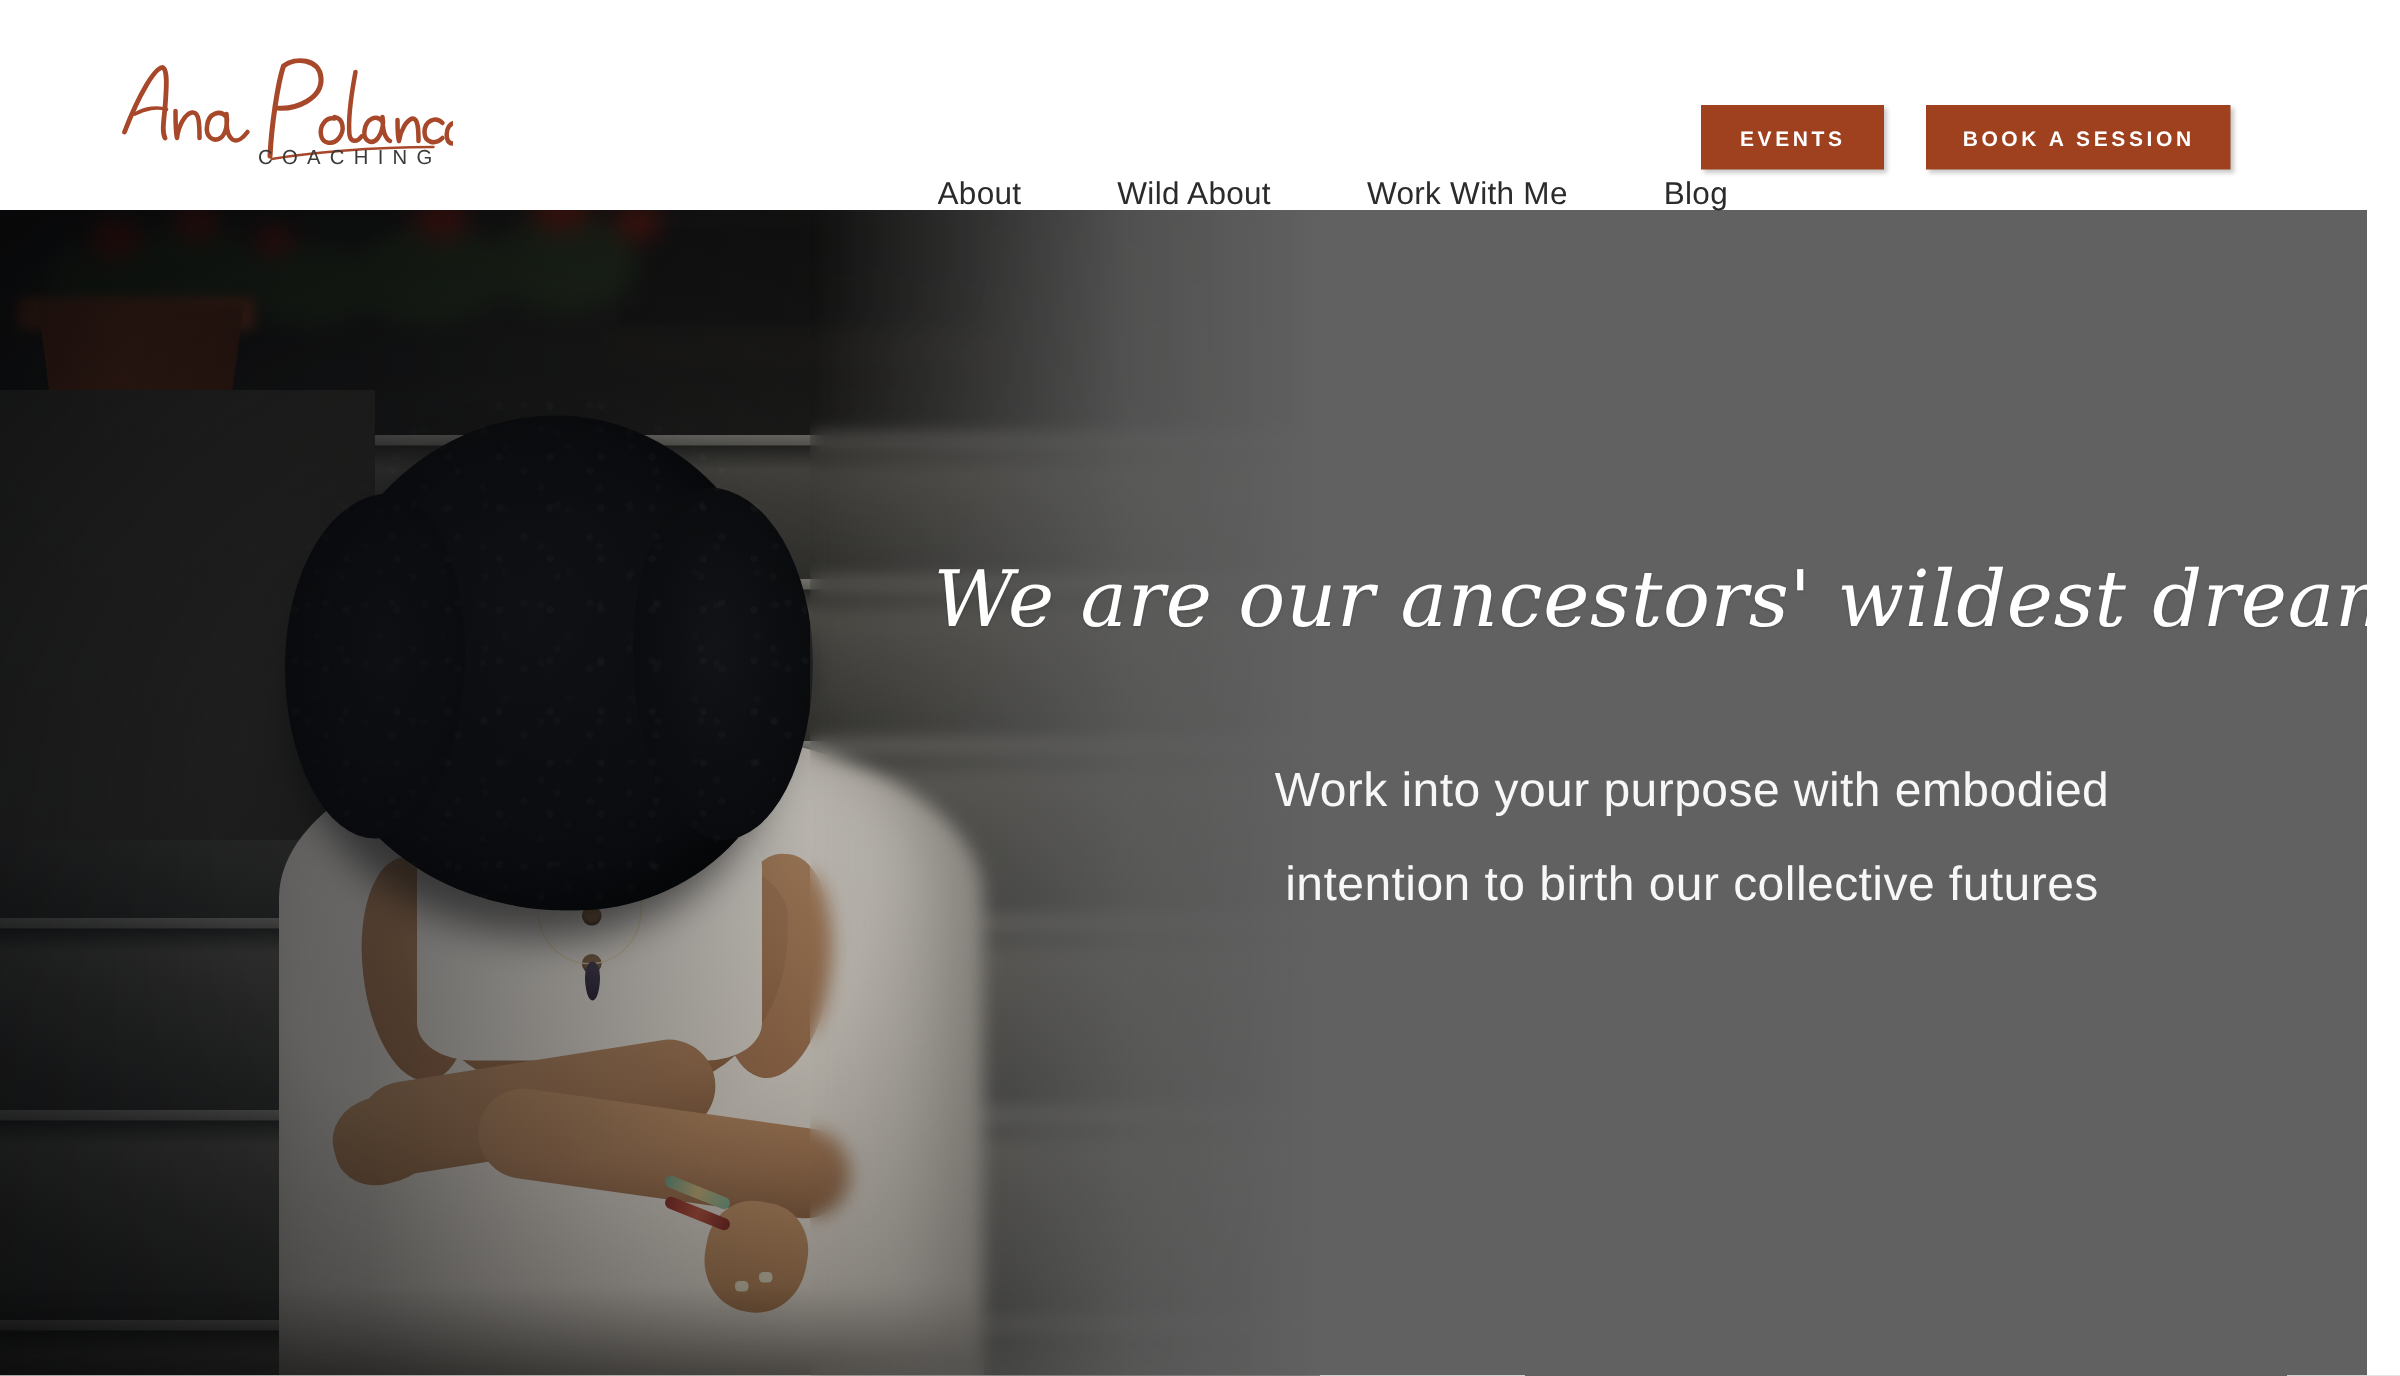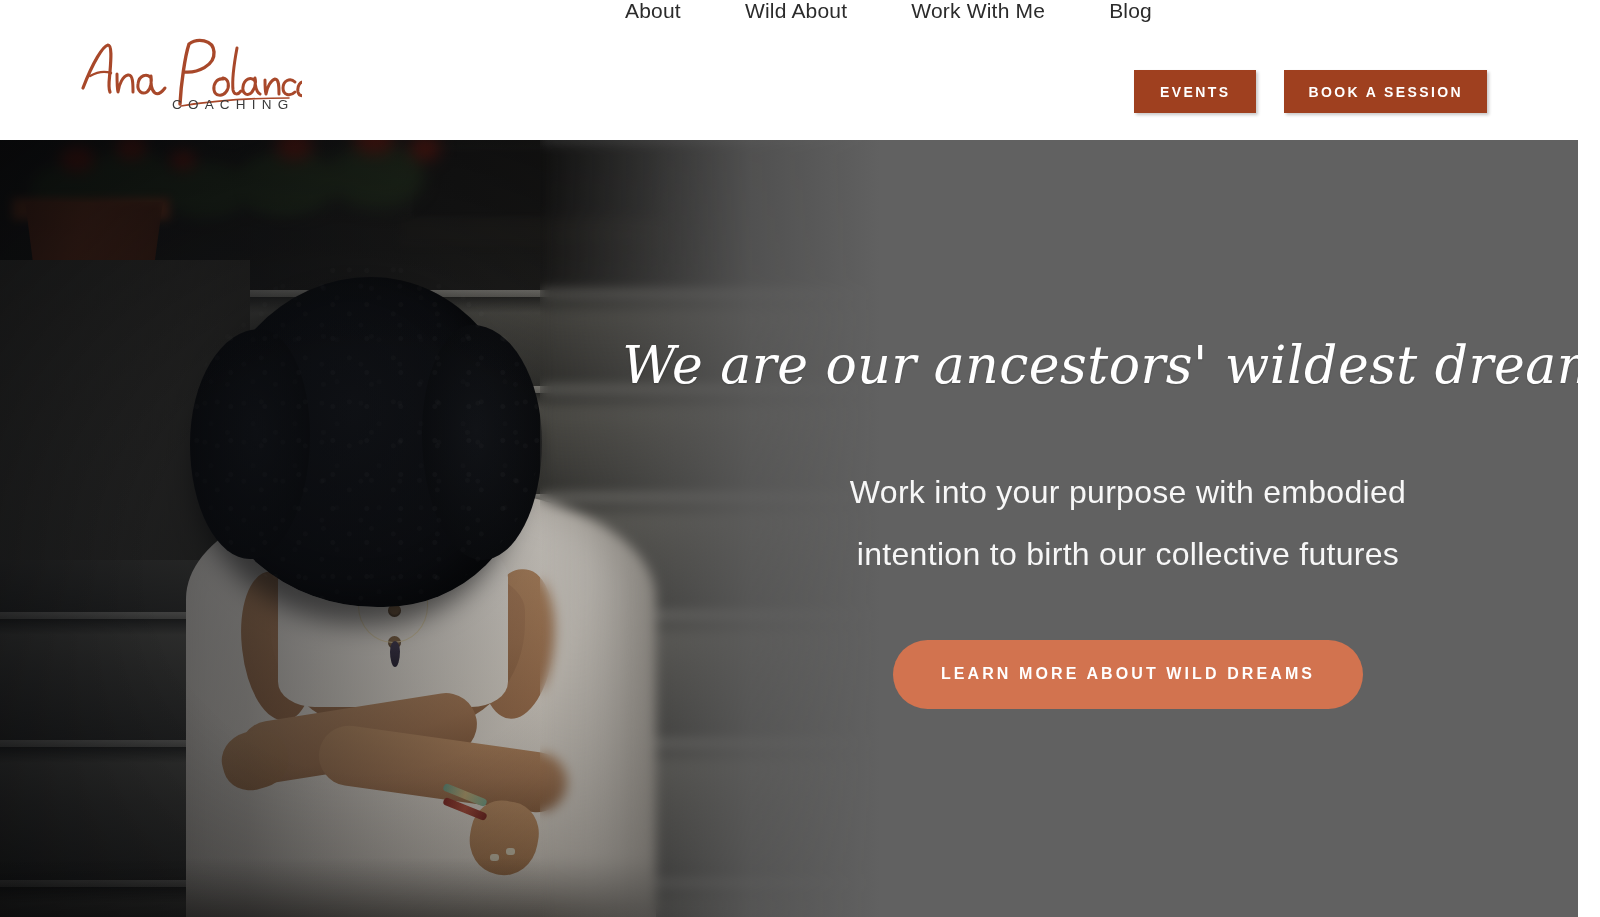--- a/index.html
+++ b/index.html
@@ -47,21 +47,21 @@
     color:#3a3a3a;
     font-weight:400;
     white-space:nowrap;
   }
 
   .nav {
     position:absolute;
     left:625px; top:0;
     height:140px;
     display:flex;
-    align-items:flex-start;
+    align-items:flex-end;
     gap:0;
   }
   .nav-link {
     font-family:"Liberation Sans", sans-serif;
     font-size:21px;
     font-weight:300;
     color:#2b2b2b;
     text-decoration:none;
     letter-spacing:0.2px;
     padding:0 32px;
@@ -698,20 +698,19 @@
         <div class="photo-dark"></div>
         <div class="photo-vignette"></div>
         <div class="photo-fade-bottom"></div>
         <div class="photo-fade"></div>
       </div>
     </div>
 
     <div class="hero-content">
       <h1 class="hero-headline">We are our ancestors' wildest dreams</h1>
       <p class="hero-sub">Work into your purpose with embodied intention to birth our collective futures</p>
-      <a class="hero-cta" href="#">LEARN MORE ABOUT WILD DREAMS</a>
     </div>
 
   </section>
 
   <div class="page-gutter"></div>
 
 </div>
 
 </body></html>

